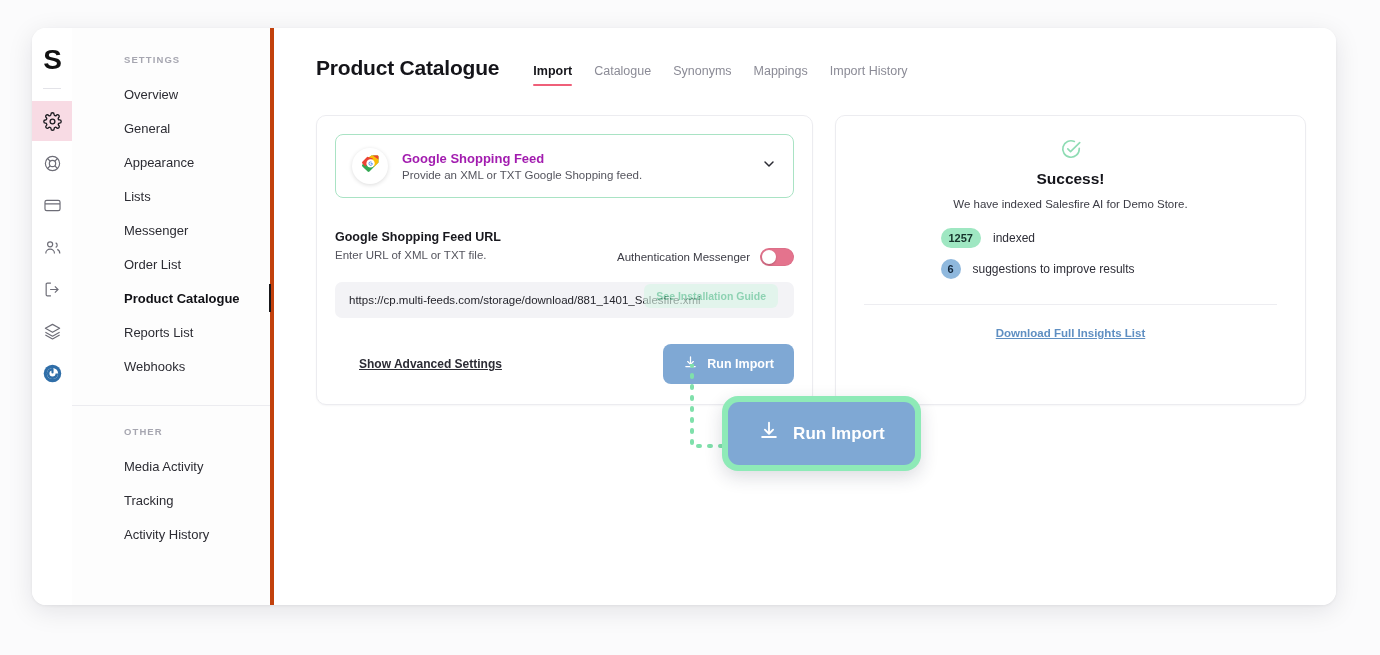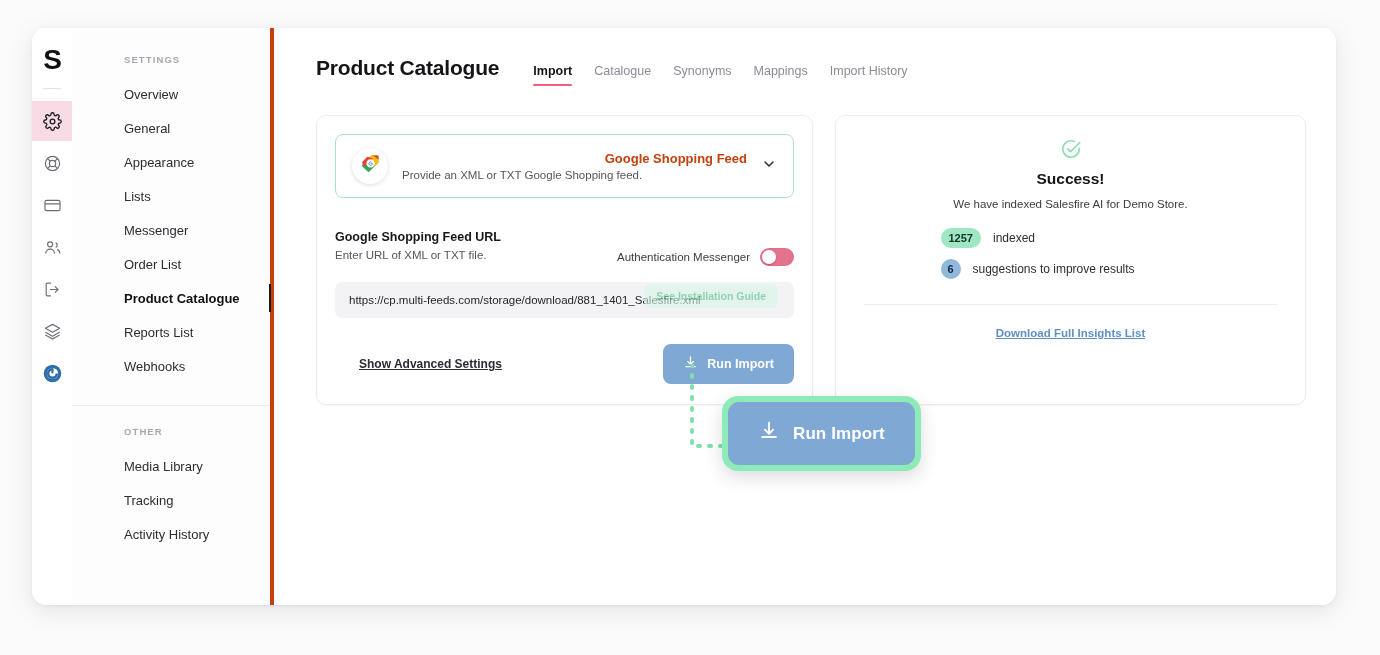--- a/index.html
+++ b/index.html
@@ -111,21 +111,21 @@
     cursor: pointer;
     background: #fff;
   }
   .feed-logo {
     width: 36px; height: 36px; flex: 0 0 36px;
     border-radius: 50%; background: #fff;
     box-shadow: 0 1px 4px rgba(0,0,0,.14);
     display: flex; align-items: center; justify-content: center;
   }
   .feed-texts { flex: 1; min-width: 0; }
-  .feed-title { font-size: 13px; font-weight: 700; color: #c2410c; margin-bottom: 3px; text-align: right; }
+  .feed-title { font-size: 13px; font-weight: 700; color: #a21caf; margin-bottom: 3px; }
   .feed-sub { font-size: 11.5px; color: #55555e; }
   .chev { color: #2b2b33; }
 
   .install-badge {
     position: absolute;
     right: 34px; top: 168px;
     background: #d9f5e6;
     color: #4fbf8a;
     font-size: 10.5px; font-weight: 700;
     padding: 6px 12px; border-radius: 6px;
@@ -318,21 +318,21 @@
     <div class="nav-item">Lists</div>
     <div class="nav-item">Messenger</div>
     <div class="nav-item">Order List</div>
     <div class="nav-item active">Product Catalogue</div>
     <div class="nav-item">Reports List</div>
     <div class="nav-item">Webhooks</div>
 
     <div class="nav-divider"></div>
 
     <div class="nav-group-label">OTHER</div>
-    <div class="nav-item">Media Library</div>
+    <div class="nav-item">Media Activity</div>
     <div class="nav-item">Tracking</div>
     <div class="nav-item">Activity History</div>
   </nav>
 
   <main class="main">
 
     <div class="page-head">
       <div class="page-title">Product Catalogue</div>
       <div class="tabs">
         <div class="tab active">Import</div>

